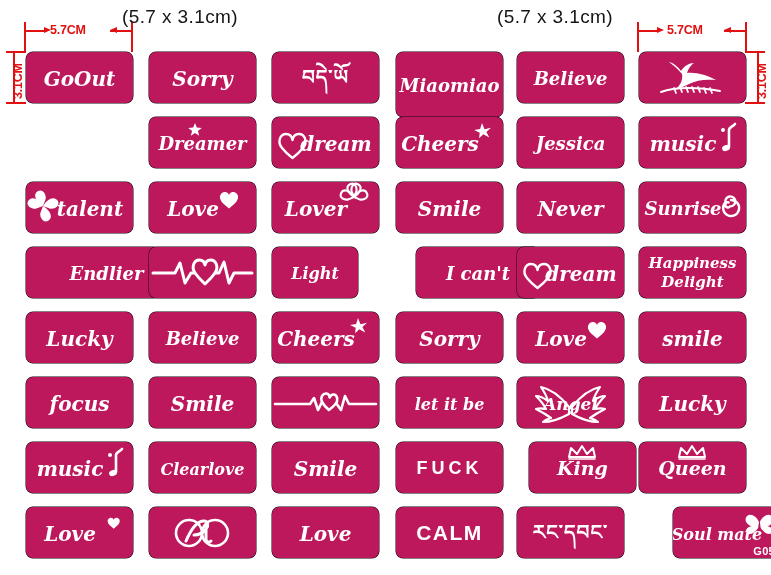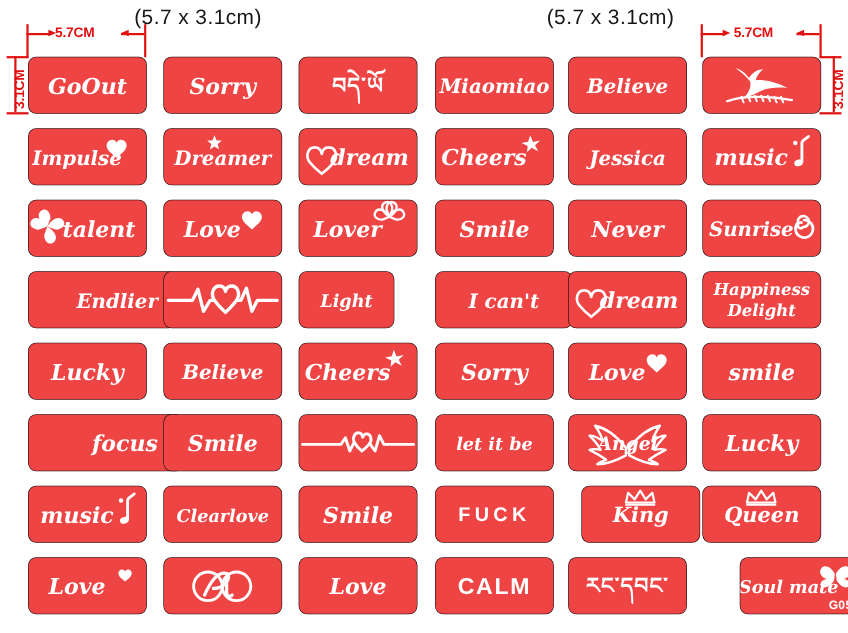--- a/index.html
+++ b/index.html
@@ -46,21 +46,21 @@
   .arrow.left{
     border-top:3.6px solid transparent;
     border-bottom:3.6px solid transparent;
     border-right:7px solid #e11111;
   }
 
   
   #grid{position:absolute;left:0;top:0;width:771px;height:575px;}
   .tile{
     position:absolute;
-    background:#ef4444;
+    background:#be185d;
     border-radius:7px;
     overflow:hidden;
     box-shadow:0 0 0 0.5px #0a0a0a;
     display:flex;
     align-items:center;
     justify-content:center;
   }
   .tile .art{
     width:100%;height:100%;
     display:block;
@@ -109,43 +109,37 @@
       <div class="tile" style="left: 149px; top: 52px; width: 107px; height: 51px;">
         <svg class="art" viewBox="0 0 107 51" preserveAspectRatio="xMidYMid meet">
           <text class="glyph script" x="53.5" y="28" font-size="20">Sorry</text>
         </svg>
       </div>
       <div class="tile" style="left: 272px; top: 52px; width: 107px; height: 51px;">
         <svg class="art" viewBox="0 0 107 51" preserveAspectRatio="xMidYMid meet">
           <text class="glyph sans" x="53.5" y="27" font-size="20" letter-spacing="1">བདེ་ཡོ</text>
         </svg>
       </div>
-      <div class="tile" style="left: 396px; top: 52px; width: 107px; height: 51px; justify-content: flex-end;">
+      <div class="tile" style="left: 396px; top: 52px; width: 107px; height: 65px; justify-content: flex-end;">
         <svg class="art" viewBox="0 0 107 51" preserveAspectRatio="xMidYMid meet">
           <text class="glyph script" x="53.5" y="28" font-size="18">Miaomiao</text>
         </svg>
       </div>
       <div class="tile" style="left: 517px; top: 52px; width: 107px; height: 51px;">
         <svg class="art" viewBox="0 0 107 51" preserveAspectRatio="xMidYMid meet">
           <text class="glyph script" x="53.5" y="28" font-size="18">Believe</text>
         </svg>
       </div>
       <div class="tile" style="left: 639px; top: 52px; width: 107px; height: 51px;">
         <svg class="art" viewBox="0 0 107 51" preserveAspectRatio="xMidYMid meet">
           <g>
             <path class="ink" d="M30 10 c5 1 9 5 12 9 c3 -5 8 -8 13 -8 c-3 2 -6 6 -7 10 c9 -1 20 2 29 7 c-10 -1 -20 0 -27 4 c-4 2 -8 4 -12 4 c4 -4 6 -9 5 -14 c-4 -5 -9 -9 -13 -12 z"></path>
             <path class="inkline" stroke-width="2" d="M22 40 c8 -3 18 -4 27 -4 c10 0 22 1 32 3"></path>
             <path class="inkline" stroke-width="1.8" d="M35 36 l2 5 M41 35 l2 5 M47 35 l2 5 M53 35 l2 5 M59 35 l2 5 M65 36 l2 5 M71 36 l2 5"></path>
           </g>
-        </svg>
-      </div>
-      <div class="tile" style="left: 26px; top: 117px; width: 107px; height: 51px;">
-        <svg class="art" viewBox="0 0 107 51" preserveAspectRatio="xMidYMid meet">
-          <path class="ink" d="M88 12 c-2.4 -3 -7 -2.6 -8 1 c-1 -3.6 -5.6 -4 -8 -1 c-2.4 3 -0.6 7 3 10.2 l5 4.4 l5 -4.4 c3.6 -3.2 5.4 -7.2 3 -10.2 z"></path>
-          <text class="glyph script" x="44" y="28" font-size="18">Impulse</text>
         </svg>
       </div>
       <div class="tile" style="left: 149px; top: 117px; width: 107px; height: 51px;">
         <svg class="art" viewBox="0 0 107 51" preserveAspectRatio="xMidYMid meet">
           <path class="ink" d="M46 6 l1.8 4.6 l4.9 0.3 l-3.8 3.1 l1.3 4.8 l-4.2 -2.7 l-4.2 2.7 l1.3 -4.8 l-3.8 -3.1 l4.9 -0.3 z"></path>
           <text class="glyph script" x="53.5" y="28" font-size="18">Dreamer</text>
         </svg>
       </div>
       <div class="tile" style="left: 272px; top: 117px; width: 107px; height: 51px;">
         <svg class="art" viewBox="0 0 107 51" preserveAspectRatio="xMidYMid meet">
@@ -232,21 +226,21 @@
             <path class="inkline" stroke-width="3" d="M46 26 c-4 -6 -1 -13 4.5 -13 c3.5 0 5 2.6 5.5 5 c0.5 -2.4 2 -5 5.5 -5 c5.5 0 8.5 7 4.5 13 c-3.5 5 -10 11 -10 11 s-6.5 -6 -10 -11 z"></path>
             <path class="inkline" stroke-width="3" d="M66 26 L70 26 L75 15 L80 36 L85 26 L103 26"></path>
           </g>
         </svg>
       </div>
       <div class="tile" style="left: 272px; top: 247px; width: 86px; height: 51px;">
         <svg class="art" viewBox="0 0 107 51" preserveAspectRatio="xMidYMid meet">
           <text class="glyph script" x="53.5" y="28" font-size="20">Light</text>
         </svg>
       </div>
-      <div class="tile" style="left: 396px; top: 247px; width: 124px; height: 51px;">
+      <div class="tile" style="left: 416px; top: 247px; width: 124px; height: 51px;">
         <svg class="art" viewBox="0 0 107 51" preserveAspectRatio="xMidYMid meet">
           <text class="glyph script" x="53.5" y="28" font-size="18">I can't</text>
         </svg>
       </div>
       <div class="tile" style="left: 517px; top: 247px; width: 107px; height: 51px;">
         <svg class="art" viewBox="0 0 107 51" preserveAspectRatio="xMidYMid meet">
           <path class="inkline" stroke-width="2.4" d="M10 31 c-5 -6 -2 -14 4 -14 c4 0 6 3 6.5 6 c0.5 -3 2.5 -6 6.5 -6 c6 0 9 8 4 14 c-4 5 -10.5 10 -10.5 10 s-6.5 -5 -10.5 -10 z"></path>
           <text class="glyph script" x="64" y="28" font-size="20">dream</text>
         </svg>
       </div>
@@ -281,21 +275,21 @@
         <svg class="art" viewBox="0 0 107 51" preserveAspectRatio="xMidYMid meet">
           <path class="ink" d="M88 12 c-2.4 -3 -7 -2.6 -8 1 c-1 -3.6 -5.6 -4 -8 -1 c-2.4 3 -0.6 7 3 10.2 l5 4.4 l5 -4.4 c3.6 -3.2 5.4 -7.2 3 -10.2 z"></path>
           <text class="glyph script" x="44" y="28" font-size="20">Love</text>
         </svg>
       </div>
       <div class="tile" style="left: 639px; top: 312px; width: 107px; height: 51px;">
         <svg class="art" viewBox="0 0 107 51" preserveAspectRatio="xMidYMid meet">
           <text class="glyph script" x="53.5" y="28" font-size="20">smile</text>
         </svg>
       </div>
-      <div class="tile" style="left: 26px; top: 377px; width: 107px; height: 51px; padding-left: 34px;">
+      <div class="tile" style="left: 26px; top: 377px; width: 107px; height: 51px;">
         <svg class="art" viewBox="0 0 107 51" preserveAspectRatio="xMidYMid meet">
           <text class="glyph script" x="53.5" y="28" font-size="20">focus</text>
         </svg>
       </div>
       <div class="tile" style="left: 149px; top: 377px; width: 107px; height: 51px;">
         <svg class="art" viewBox="0 0 107 51" preserveAspectRatio="xMidYMid meet">
           <text class="glyph script" x="53.5" y="28" font-size="20">Smile</text>
         </svg>
       </div>
       <div class="tile" style="left: 272px; top: 377px; width: 107px; height: 51px;">

